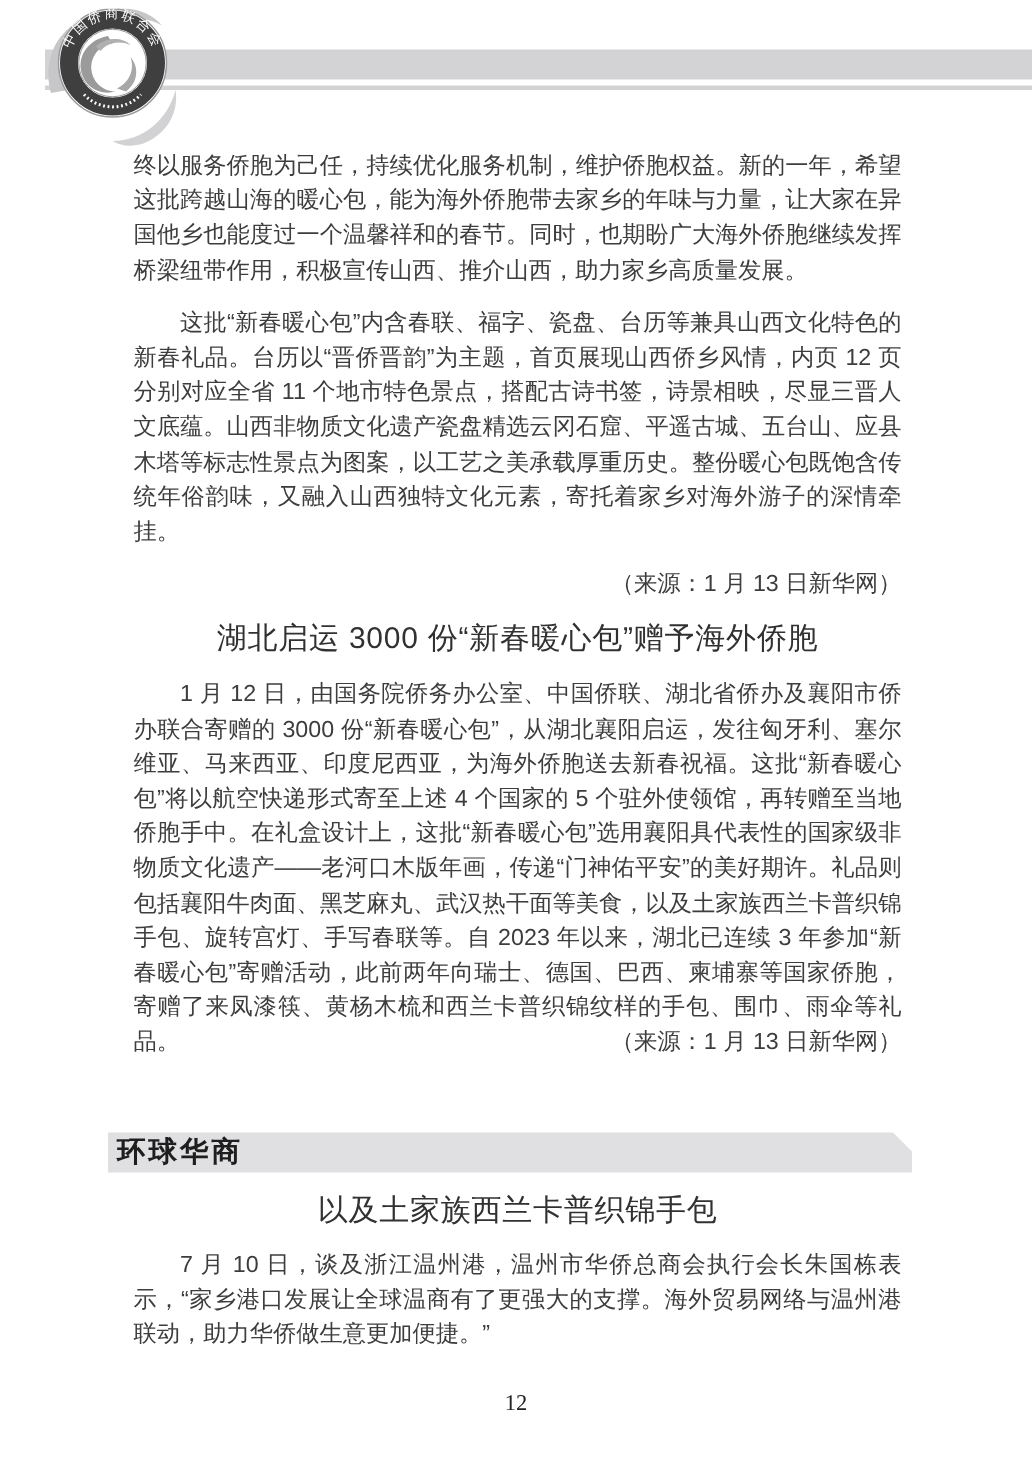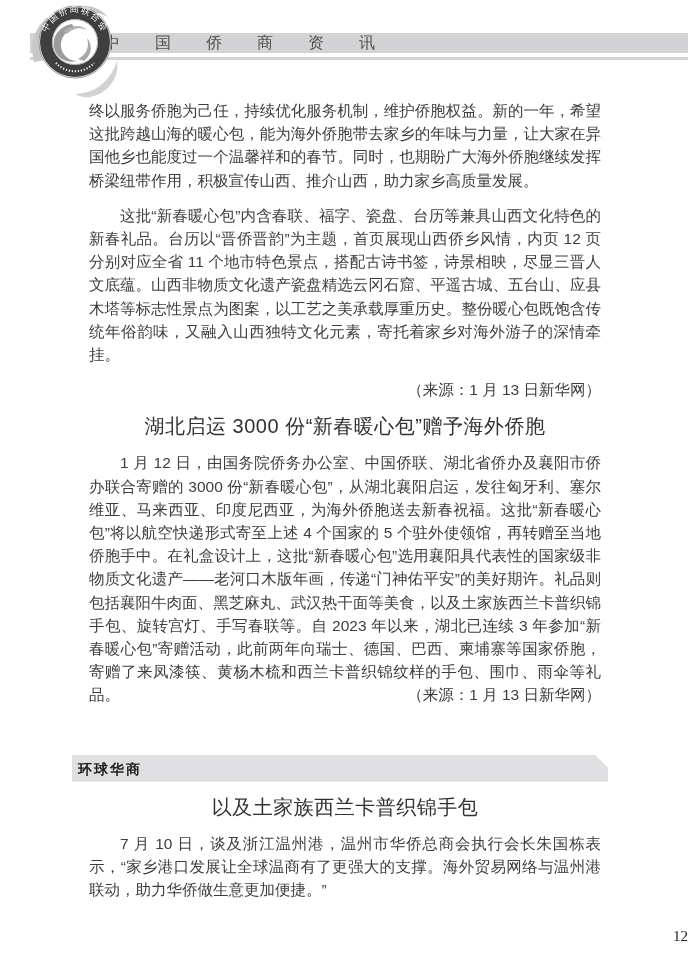--- a/index.html
+++ b/index.html
@@ -29,38 +29,37 @@
     font-weight:normal;font-size:20px;color:#313131;text-align:center;
     letter-spacing:0.5px;line-height:26px;margin:28px 0 16px 0;text-indent:0;
   }
   .section-bar{
     box-sizing:border-box;margin:48px 0 0 -5px;width:536px;height:27px;
     background:#e0e0e2;padding:2px 0 0 6px;
     clip-path:polygon(0 0,calc(100% - 13px) 0,100% 13px,100% 100%,0 100%);
   }
   .section-bar-label{
     font-family:Liberation Sans, sans-serif;
-    font-weight:bold;font-size:14px;color:#1e1e1e;letter-spacing:2px;
+    font-weight:bold;font-size:19px;color:#1e1e1e;letter-spacing:2px;
   }
   .section-article-title{margin-top:26px;}
   
   .page-number{
-    position:absolute;left:0;right:0;top:928px;text-align:right;
+    position:absolute;left:0;right:0;top:928px;text-align:center;
     font-family:"Liberation Serif","DejaVu Serif",serif;
     font-size:15px;color:#222222;
   }
 </style>
 </head>
 <body>
 
 <div class="page">
 
   <div class="header-band"></div>
   <div class="header-line"></div>
-  <div class="masthead">中国侨商资讯</div>
 
   <svg class="logo" viewBox="0 0 105 100" xmlns="http://www.w3.org/2000/svg">
     <path d="M14,60 C6,28 28,6 60,4 C72,3 82,8 88,15 C76,8 58,8 45,17 C30,27 22,43 25,58 Z" fill="#c7c7c9"></path>
     <path d="M55,92 C75,92 92,78 97,58 C99,70 94,82 84,89 C75,96 63,97 55,92 Z" fill="#d2d2d4"></path>
     <circle cx="55" cy="40" r="36" fill="#ffffff" stroke="#9a9a9a" stroke-width="1"></circle>
     <circle cx="55" cy="40" r="29" fill="#ffffff" stroke="#3f3f3f" stroke-width="12"></circle>
     <circle cx="55" cy="40" r="22.5" fill="none" stroke="#8a8a8a" stroke-width="0.6"></circle>
     <defs>
       <path id="ringArc" d="M30.6,55 A29,29 0 1 1 79.4,55" fill="none"></path>
     </defs>

